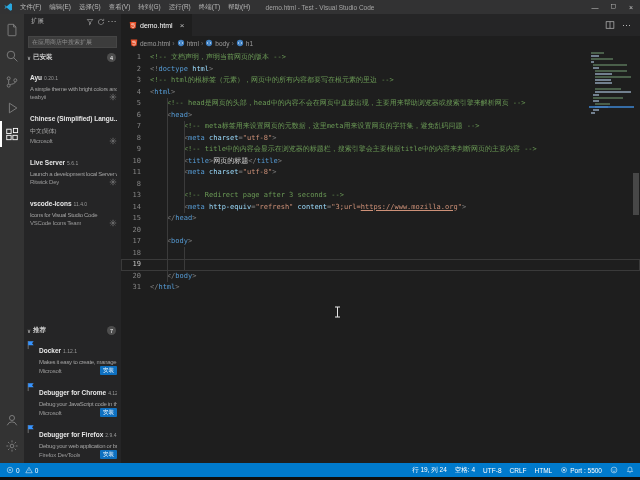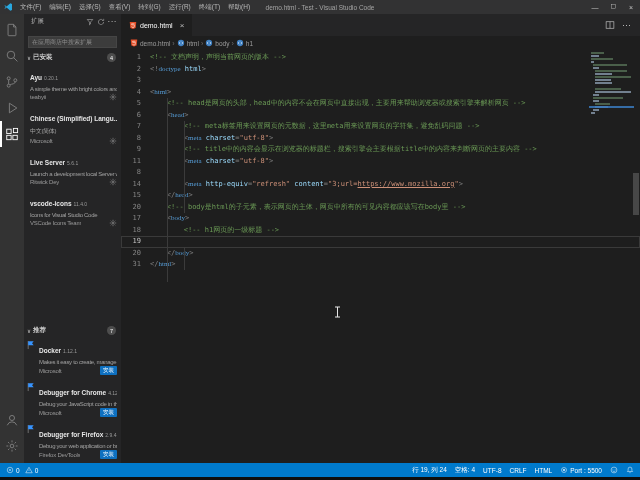--- a/index.html
+++ b/index.html
@@ -73,21 +73,21 @@
   .bc-item { display:flex; align-items:center; gap:2px; }
   .bc-icon svg { width:8px; height:8px; display:block; }
   .bc-sep { color:#6e6e6e; margin:0 2px; font-size:7px; }
 
   .code-area { flex:1; position:relative; font-family:"DejaVu Sans Mono", monospace; font-size:7px; padding-top:2px; overflow:hidden; }
   .line { display:flex; height:11.5px; line-height:11.5px; align-items:center; }
   .line.active { box-shadow:inset 0 0 0 1px #3a3a3a; }
   .ln { width:20px; flex-shrink:0; text-align:right; margin-right:9px; color:#858585; }
   .line.active .ln { color:#c6c6c6; }
   .code { white-space:pre; }
-  .tok-c { color:#6a9955; } .tok-p { color:#808080; } .tok-t { color:#569cd6;font-family:Liberation Serif, serif; }
+  .tok-c { color:#6a9955; } .tok-p { color:#808080; } .tok-t { color:#569cd6; }
   .tok-a { color:#9cdcfe; } .tok-s { color:#ce9178; } .tok-x { color:#d4d4d4; }
   .tok-l { color:#ce9178; text-decoration:underline; }
   .caret { display:inline-block; width:1px; height:9px; background:#ffffff; vertical-align:-1.5px; }
   .guide { position:absolute; width:1px; background:#3b3b3b; }
   #guide1 { left:46px; top:48px; height:184px; }
   #guide2 { left:63px; top:71px; height:92px; }
   #guide3 { left:63px; top:197px; height:23px; }
 
   .minimap { position:absolute; top:2px; right:9px; width:40px; z-index:3; }
   .mm-bar { height:2px; margin-bottom:1px; }
@@ -460,20 +460,21 @@
             <div class="line">
               <span class="ln">1</span>
               <span class="code"><span class="tok-c">&lt;!-- 文档声明，声明当前网页的版本 --&gt;</span></span>
             </div>
             <div class="line">
               <span class="ln">2</span>
               <span class="code"><span class="tok-p">&lt;!</span><span class="tok-t">doctype</span><span class="tok-a"> html</span><span class="tok-p">&gt;</span></span>
             </div>
             <div class="line">
               <span class="ln">3</span>
+              <span class="code"><span class="tok-c">&lt;!-- html的根标签（元素），网页中的所有内容都要写在根元素的里边 --&gt;</span></span>
             </div>
             <div class="line">
               <span class="ln">4</span>
               <span class="code"><span class="tok-p">&lt;</span><span class="tok-t">html</span><span class="tok-p">&gt;</span></span>
             </div>
             <div class="line">
               <span class="ln">5</span>
               <span class="code">    <span class="tok-c">&lt;!-- head是网页的头部，head中的内容不会在网页中直接出现，主要用来帮助浏览器或搜索引擎来解析网页 --&gt;</span></span>
             </div>
             <div class="line">
@@ -486,46 +487,52 @@
             </div>
             <div class="line">
               <span class="ln">8</span>
               <span class="code">        <span class="tok-p">&lt;</span><span class="tok-t">meta</span><span class="tok-a"> charset</span><span class="tok-p">=</span><span class="tok-s">"utf-8"</span><span class="tok-p">&gt;</span></span>
             </div>
             <div class="line">
               <span class="ln">9</span>
               <span class="code">        <span class="tok-c">&lt;!-- title中的内容会显示在浏览器的标题栏，搜索引擎会主要根据title中的内容来判断网页的主要内容 --&gt;</span></span>
             </div>
             <div class="line">
+              <span class="ln">10</span>
+              <span class="code">        <span class="tok-p">&lt;</span><span class="tok-t">title</span><span class="tok-p">&gt;</span><span class="tok-x">网页的标题</span><span class="tok-p">&lt;/</span><span class="tok-t">title</span><span class="tok-p">&gt;</span></span>
+            </div>
+            <div class="line">
               <span class="ln">11</span>
               <span class="code">        <span class="tok-p">&lt;</span><span class="tok-t">meta</span><span class="tok-a"> charset</span><span class="tok-p">=</span><span class="tok-s">"utf-8"</span><span class="tok-p">&gt;</span></span>
             </div>
             <div class="line">
               <span class="ln">8</span>
               <span class="code"></span>
             </div>
             <div class="line">
+              <span class="ln">13</span>
+              <span class="code">        <span class="tok-c">&lt;!-- Redirect page after 3 seconds --&gt;</span></span>
+            </div>
+            <div class="line">
               <span class="ln">14</span>
               <span class="code">        <span class="tok-p">&lt;</span><span class="tok-t">meta</span><span class="tok-a"> http-equiv</span><span class="tok-p">=</span><span class="tok-s">"refresh"</span><span class="tok-a"> content</span><span class="tok-p">=</span><span class="tok-s">"3;url=</span><span class="tok-l">https://www.mozilla.org</span><span class="tok-s">"</span><span class="tok-p">&gt;</span></span>
             </div>
             <div class="line">
               <span class="ln">15</span>
               <span class="code">    <span class="tok-p">&lt;/</span><span class="tok-t">head</span><span class="tok-p">&gt;</span></span>
             </div>
             <div class="line">
               <span class="ln">20</span>
-              <span class="code">    <span class="tok-c">&lt;!-- body是html的子元素，表示网页的主体，网页中所有的可见内容都应该写在body里 --&gt;</span></span>
             </div>
             <div class="line">
               <span class="ln">17</span>
               <span class="code">    <span class="tok-p">&lt;</span><span class="tok-t">body</span><span class="tok-p">&gt;</span></span>
             </div>
             <div class="line">
               <span class="ln">18</span>
-              <span class="code">        <span class="tok-c">&lt;!-- h1网页的一级标题 --&gt;</span></span>
             </div>
             <div class="line active">
               <span class="ln">19</span>
             </div>
             <div class="line">
               <span class="ln">20</span>
               <span class="code">    <span class="tok-p">&lt;/</span><span class="tok-t">body</span><span class="tok-p">&gt;</span></span>
             </div>
             <div class="line">
               <span class="ln">31</span>

